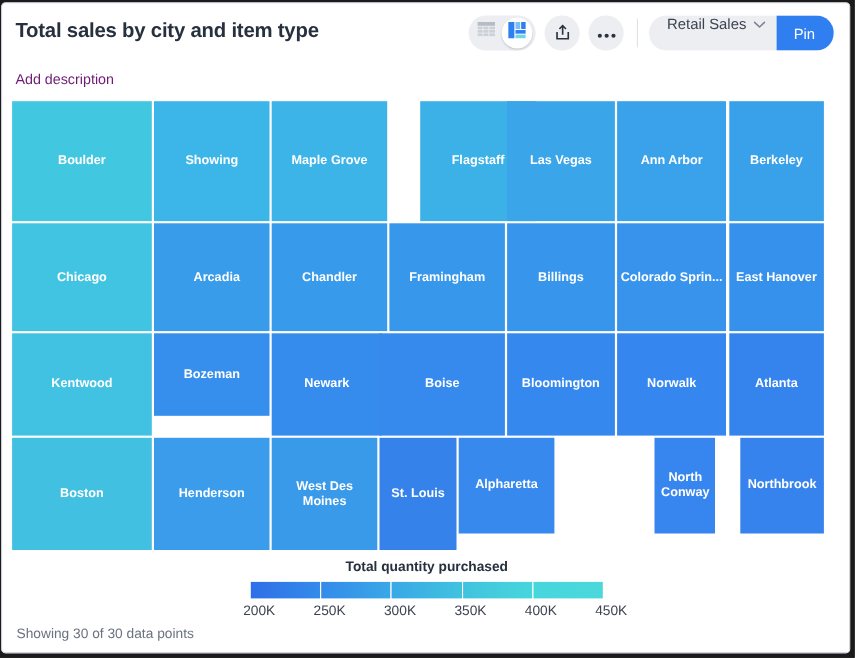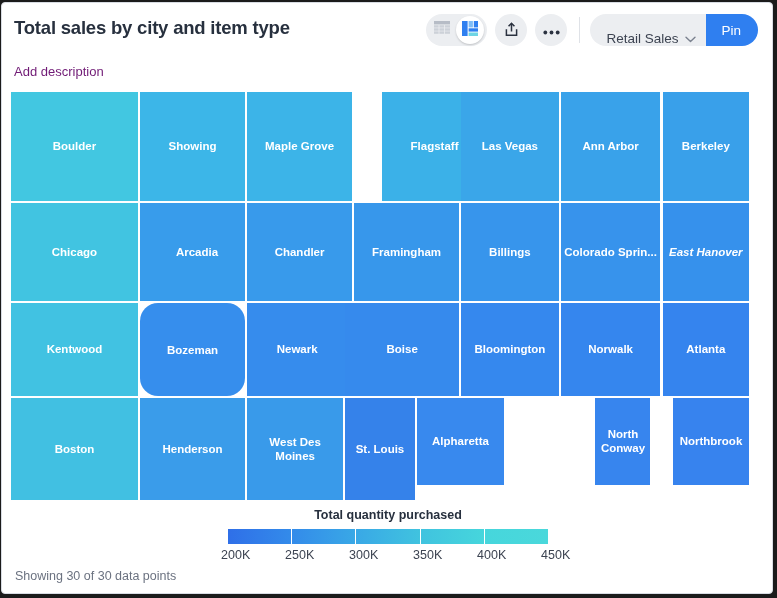--- a/index.html
+++ b/index.html
@@ -86,21 +86,21 @@
   }
   .pill {
     display: flex;
     align-items: stretch;
     height: 32px;
     border-radius: 16px;
     overflow: hidden;
   }
   .pill-left {
     background: #eceef1;
-    display: flex; align-items: flex-end;
+    display: flex; align-items: flex-start;
     padding: 0 10px 0 16px;
     gap: 7px;
     font-size: 13.5px;
     color: #3c4351;
     cursor: pointer;
   }
   .pill-right {
     background: #2f7ff0;
     color: #fff;
     display: flex; align-items: center; justify-content: center;
@@ -296,27 +296,27 @@
       </div>
       <div class="tile" style="left: 343.17px; top: 110.55px; width: 104.796px; height: 98.49px; background: rgb(55, 151, 235);">
         <span>Framingham</span>
       </div>
       <div class="tile" style="left: 450.18px; top: 110.55px; width: 97.416px; height: 98.49px; background: rgb(55, 149, 236);">
         <span>Billings</span>
       </div>
       <div class="tile wrap" style="left: 549.81px; top: 110.55px; width: 99.63px; height: 98.49px; background: rgb(55, 147, 236);">
         <span>Colorado Sprin...</span>
       </div>
-      <div class="tile wrap" style="left: 651.654px; top: 110.55px; width: 86.346px; height: 98.49px; background: rgb(54, 145, 236); font-style: italic;">
+      <div class="tile wrap" style="left: 651.654px; top: 110.55px; width: 86.346px; height: 98.49px; background: rgb(54, 145, 236);">
         <span>East Hanover</span>
       </div>
       <div class="tile" style="left: 0px; top: 211.05px; width: 126.936px; height: 92.46px; background: rgb(65, 194, 226);">
         <span>Kentwood</span>
       </div>
-      <div class="tile" style="left: 129.15px; top: 211.05px; width: 104.796px; height: 93px; background: rgb(54, 142, 237); border-radius: 18px;">
+      <div class="tile" style="left: 129.15px; top: 211.05px; width: 104.796px; height: 75px; background: rgb(54, 142, 237);">
         <span>Bozeman</span>
       </div>
       <div class="tile" style="left: 236.16px; top: 211.05px; width: 100px; height: 92.46px; background: rgb(54, 140, 237);">
         <span>Newark</span>
       </div>
       <div class="tile" style="left: 334.314px; top: 211.05px; width: 113.652px; height: 92.46px; background: rgb(54, 138, 237);">
         <span>Boise</span>
       </div>
       <div class="tile" style="left: 450.18px; top: 211.05px; width: 97.416px; height: 92.46px; background: rgb(53, 136, 238);">
         <span>Bloomington</span>

